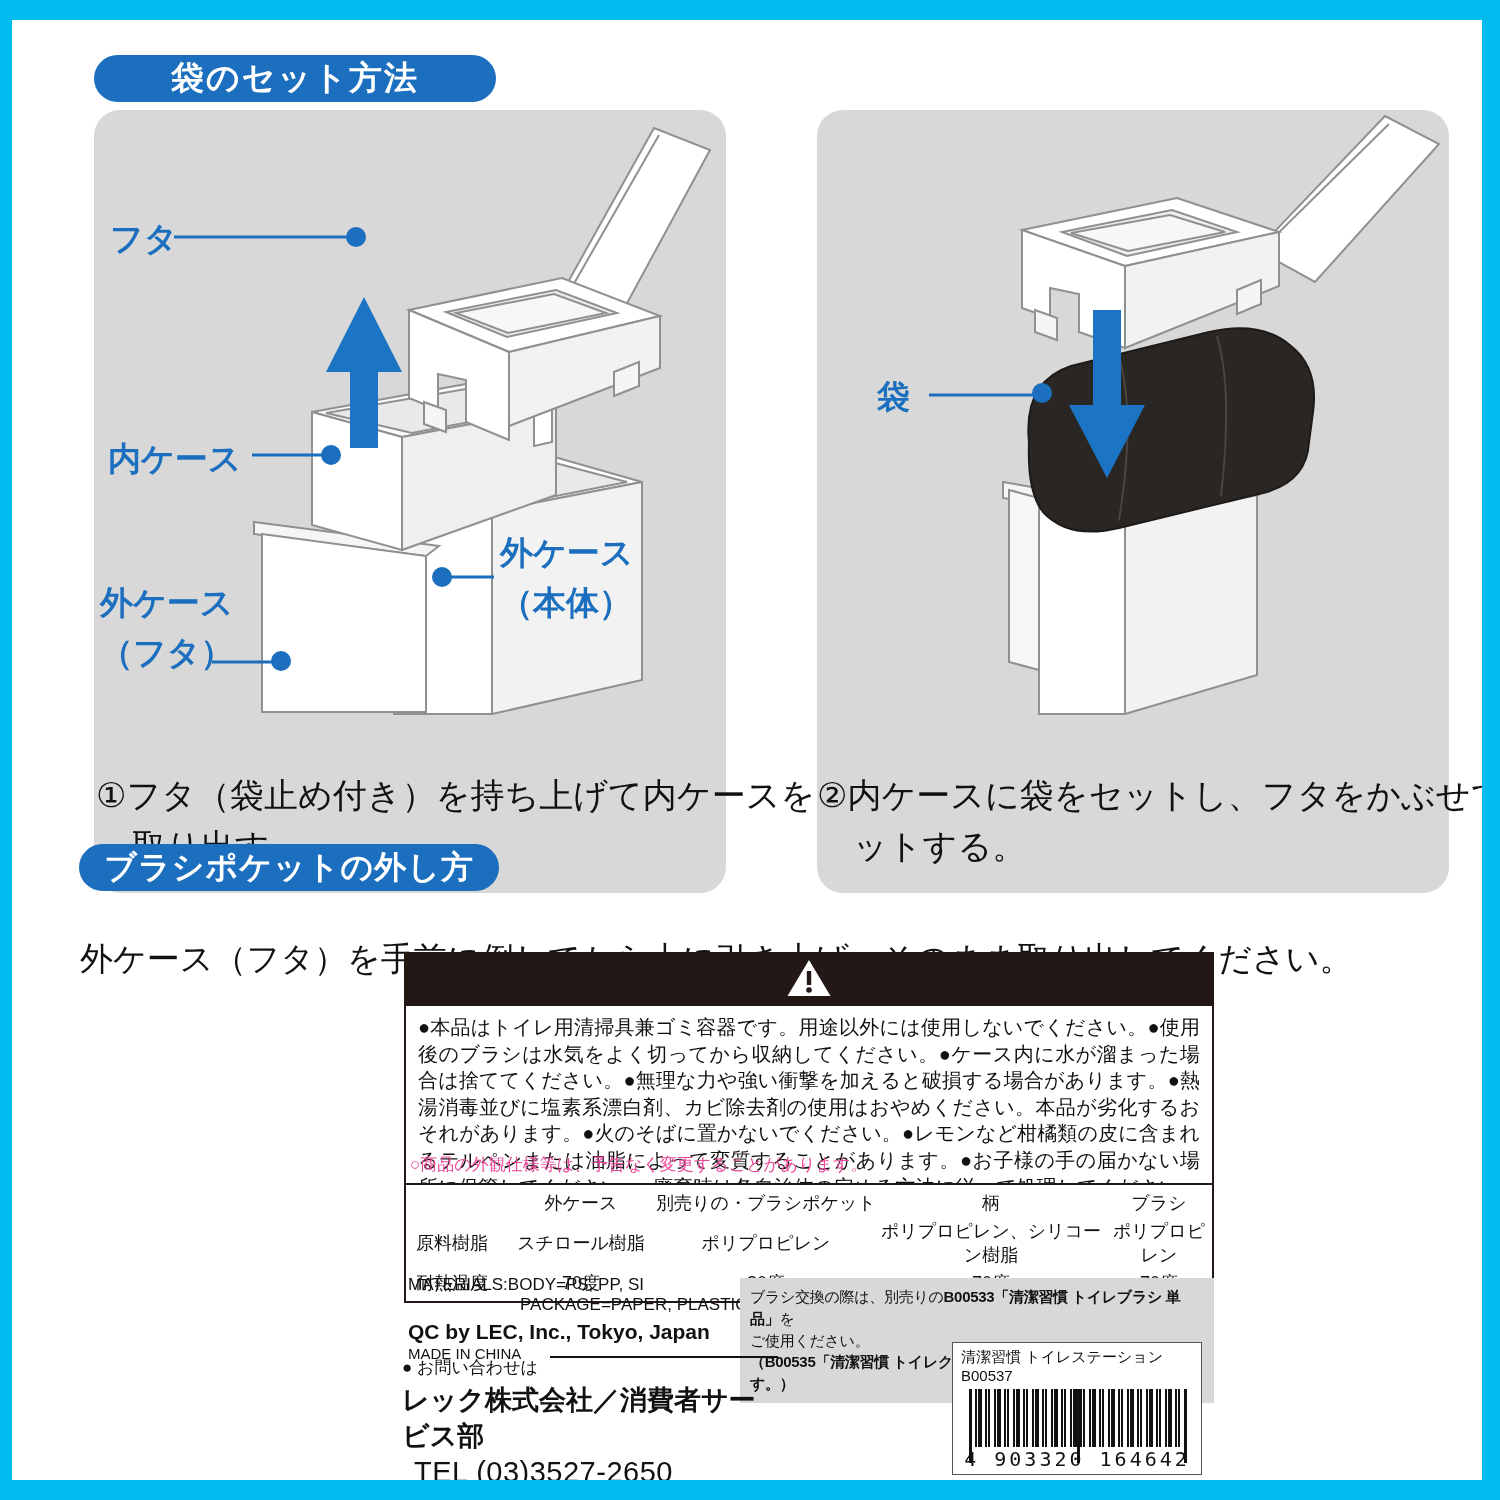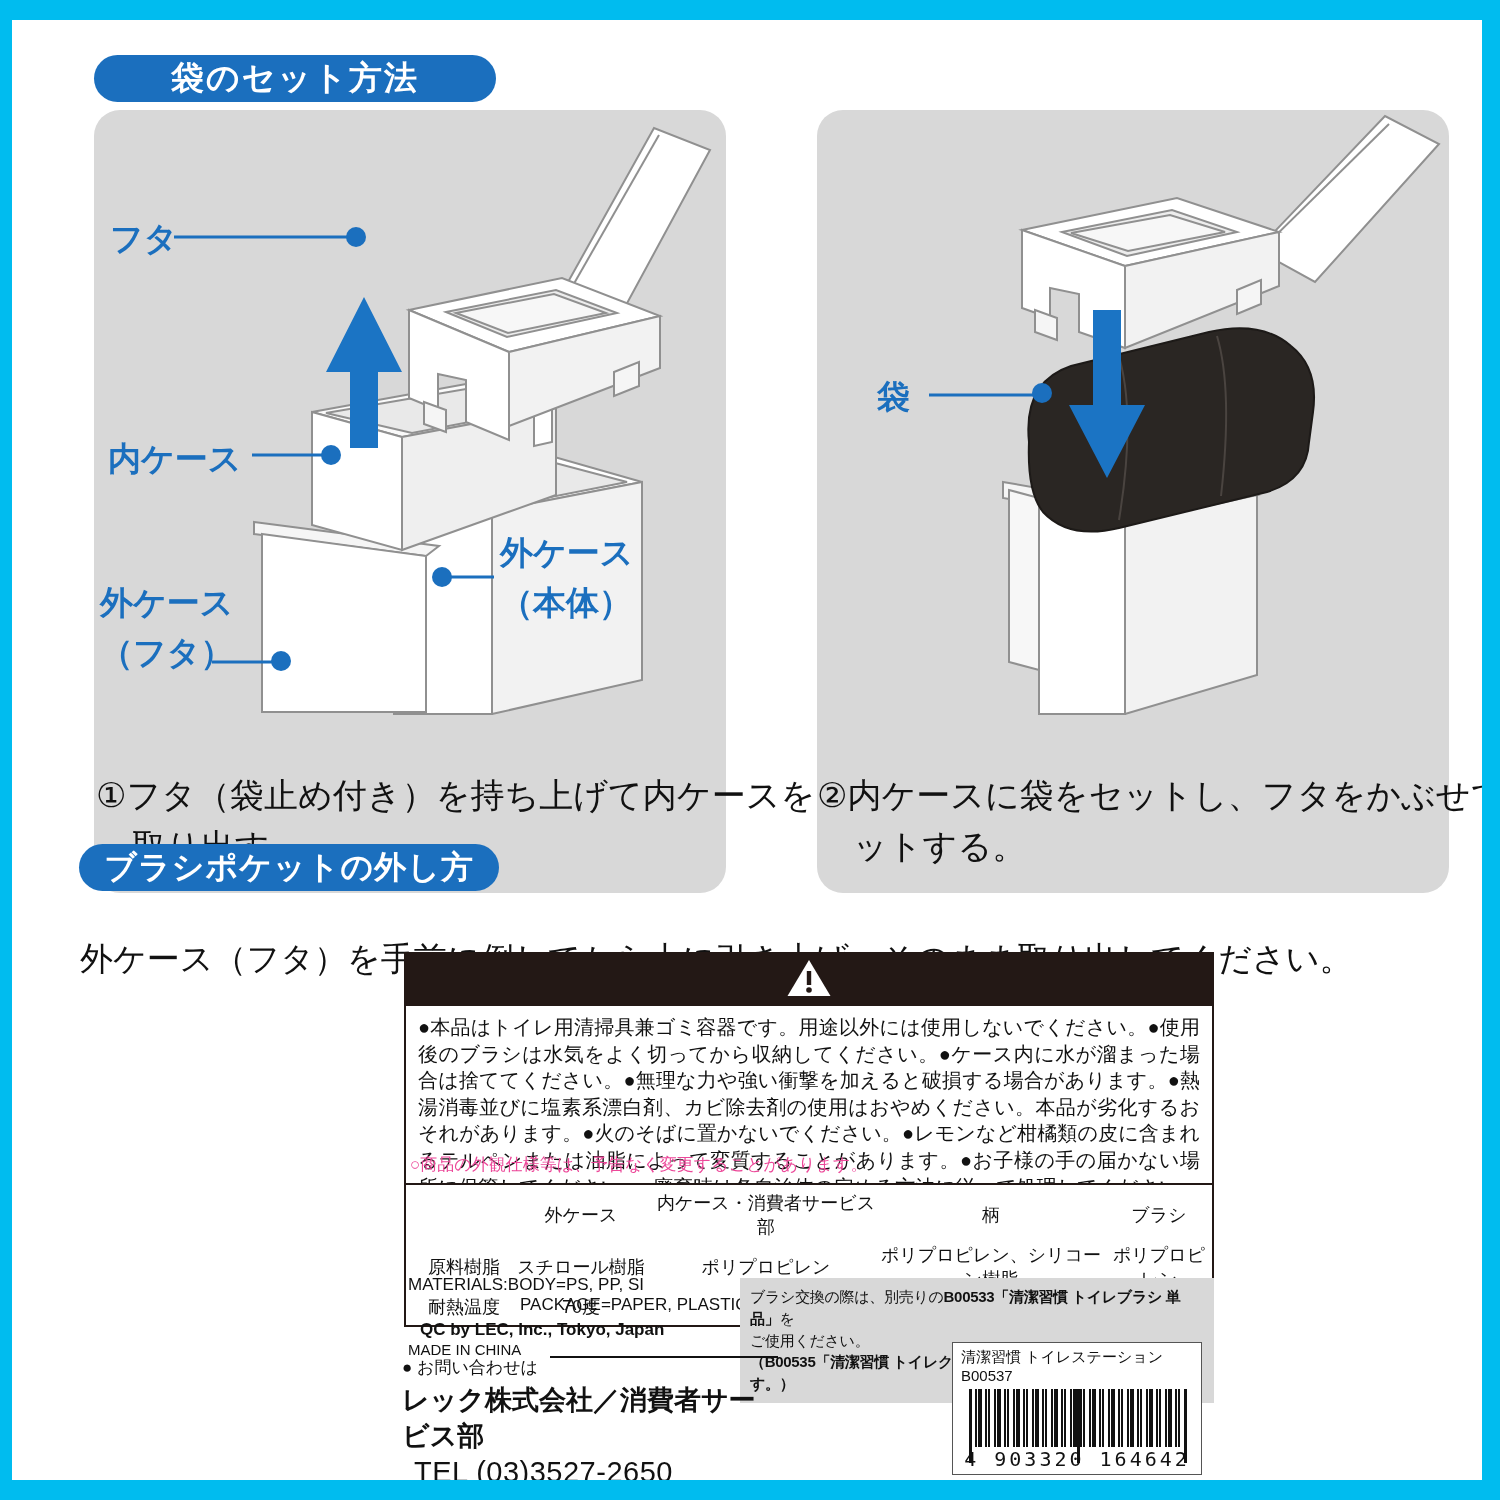--- a/index.html
+++ b/index.html
@@ -15,25 +15,25 @@
   .blabel{position:absolute;color:#1B6FBE;font-size:33px;font-weight:bold;line-height:1.5;white-space:pre-line;}
   .step{position:absolute;font-size:34px;line-height:1.5;color:#111;padding-left:36px;text-indent:-36px;width:690px;}
   #step1{left:84px;top:716px;}
   #step2{left:805px;top:716px;}
   #instruction{position:absolute;left:68px;top:884px;font-size:33px;color:#111;}
   #warn-bar{position:absolute;left:392px;top:932px;width:810px;height:52px;background:#231815;display:flex;align-items:center;justify-content:center;}
   #warn-box{position:absolute;left:392px;top:984px;width:810px;box-sizing:border-box;border:2px solid #231815;background:#fff;padding:8px 12px;font-size:20px;line-height:1.33;color:#111;text-align:justify;}
   #spec-note{position:absolute;left:398px;top:1133px;font-size:17px;color:#ec4899;}
   #mat-table{position:absolute;left:392px;top:1163px;width:810px;box-sizing:border-box;border:2px solid #231815;background:#fff;display:grid;grid-template-columns:100px 150px 220px 230px 106px;font-size:18px;color:#111;padding:4px 0;}
   #mat-table .c{display:flex;align-items:center;justify-content:center;padding:2px 0;text-align:center;}
-  #mat-table .rl{justify-content:flex-start;padding-left:22px;}
+  #mat-table .rl{justify-content:flex-start;padding-left:10px;}
   #materials{position:absolute;left:396px;top:1255px;color:#111;}
   #materials .m1{font-size:17px;}
   #materials .m2{font-size:17px;padding-left:112px;}
-  #materials .qc{font-size:17px;font-weight:bold;margin-top:5px;margin-left:12px;}
+  #materials .qc{font-size:21px;font-weight:bold;margin-top:5px;}
   #materials .mc{font-size:15px;margin-top:1px;}
   #brush-note{position:absolute;left:728px;top:1258px;width:474px;box-sizing:border-box;background:#D8D8D8;padding:8px 10px;font-size:15px;line-height:1.45;color:#111;letter-spacing:-0.3px;}
   #brush-note b{font-weight:bold;}
   #contact{position:absolute;left:390px;top:1336px;width:376px;color:#111;}
   .dashrow{display:flex;gap:12px;}
   .dashrow .t{font-size:17px;white-space:nowrap;}
   .dashrow .ln{flex:1;border-top:2px solid #111;height:0;}
   #contact .co{font-size:27px;font-weight:bold;margin:3px 0 2px;}
   #contact .tel{font-size:29px;margin:0 12px 6px;letter-spacing:0.5px;}
   #bc-label{position:absolute;left:940px;top:1322px;width:250px;height:133px;box-sizing:border-box;background:#fff;border:1px solid #555;padding:5px 8px 3px;}
@@ -169,21 +169,21 @@
 
   <div id="warn-box">
     <span>●本品はトイレ用清掃具兼ゴミ容器です。用途以外には使用しないでください。●使用後のブラシは水気をよく切ってから収納してください。●ケース内に水が溜まった場合は捨ててください。●無理な力や強い衝撃を加えると破損する場合があります。●熱湯消毒並びに塩素系漂白剤、カビ除去剤の使用はおやめください。本品が劣化するおそれがあります。●火のそばに置かないでください。●レモンなど柑橘類の皮に含まれるテルペンまたは油脂によって変質することがあります。●お子様の手の届かない場所に保管してください。●廃棄時は各自治体の定める方法に従って処理してください。</span>
   </div>
 
   <div id="spec-note">○商品の外観仕様等は、予告なく変更することがあります。</div>
 
   <div id="mat-table">
     <div class="c"></div>
     <div class="c">外ケース</div>
-    <div class="c">内ケース・消費者サービス部</div>
+    <div class="c">別売りの・ブラシポケット</div>
     <div class="c">柄</div>
     <div class="c">ブラシ</div>
 
     <div class="c rl">原料樹脂</div>
     <div class="c">スチロール樹脂</div>
     <div class="c">ポリプロピレン</div>
     <div class="c">ポリプロピレン、シリコーン樹脂</div>
     <div class="c">ポリプロピレン</div>
 
     <div class="c rl">耐熱温度</div>

